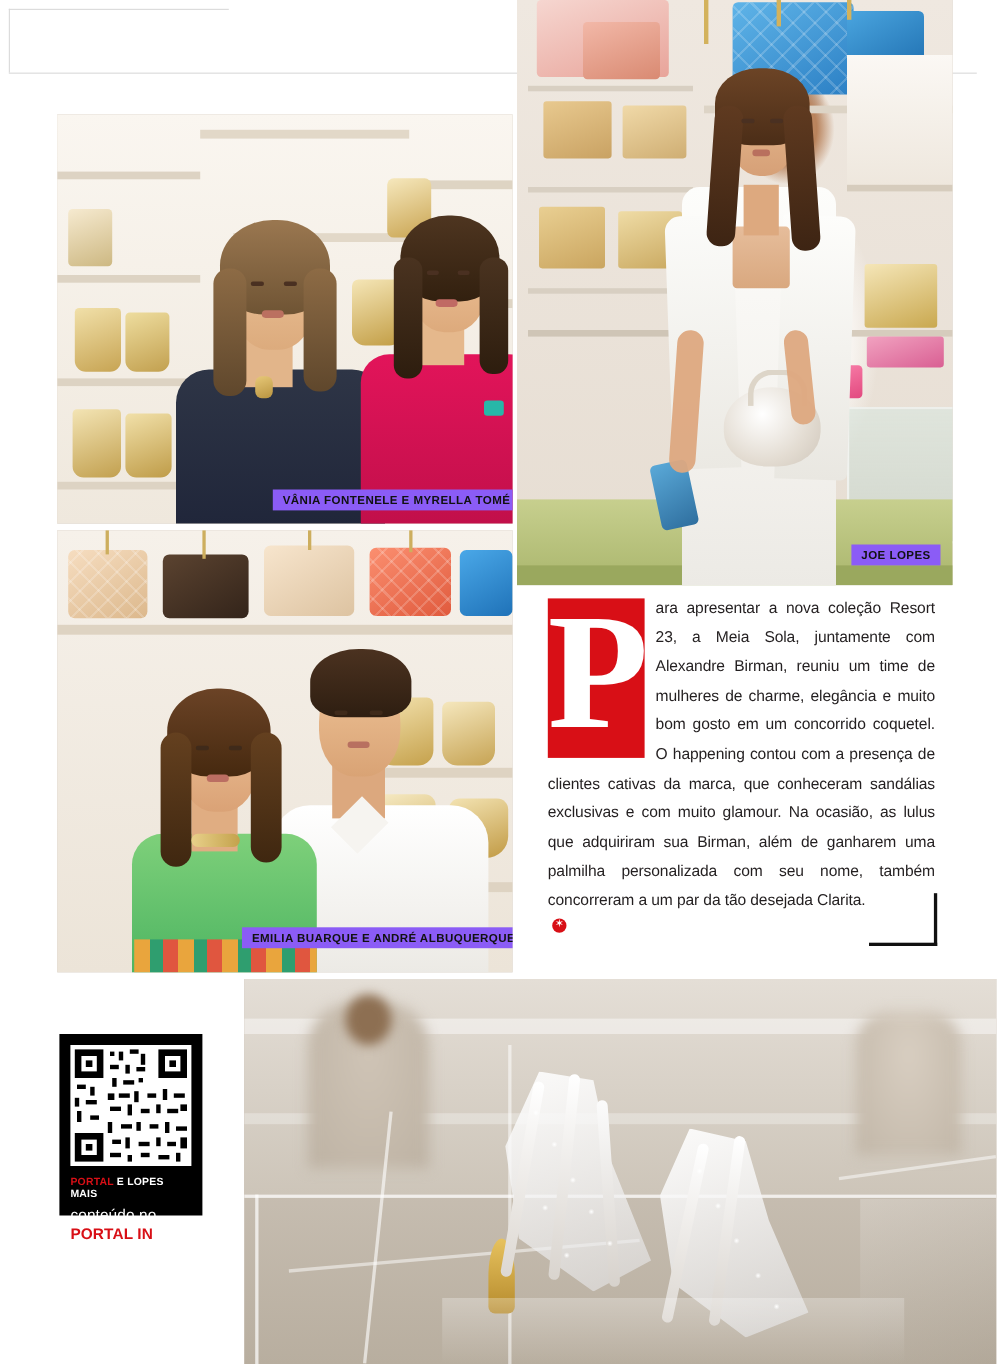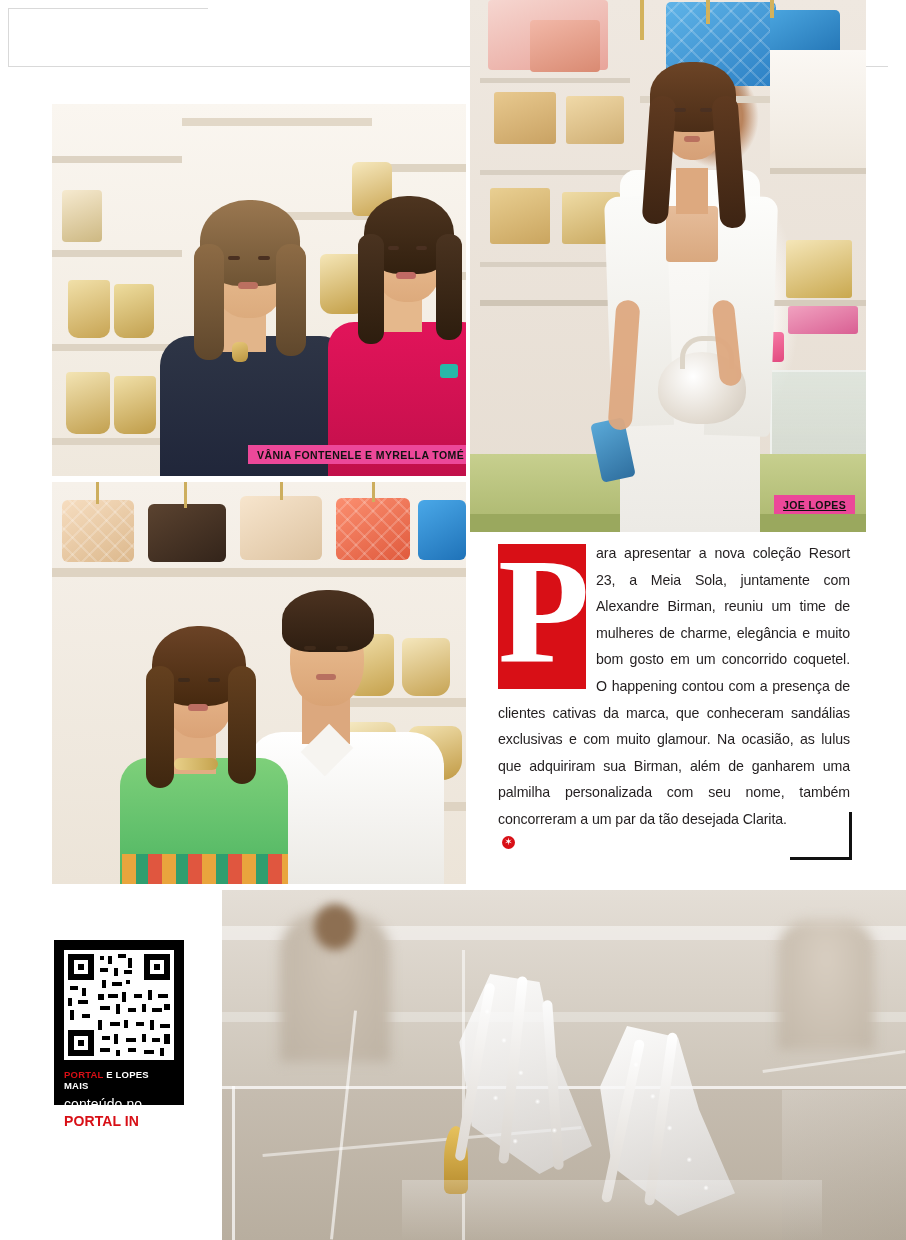--- a/index.html
+++ b/index.html
@@ -40,21 +40,21 @@
     background: #d8cfc6;
   }
   .photo .inner {
     position: absolute;
     inset: 0;
   }
 
   
   .caption {
     position: absolute;
-    background: #ec4899;
+    background: #8b5cf6;
     color: #111111;
     font-size: 10.5px;
     font-weight: bold;
     letter-spacing: 0.4px;
     padding: 5px 9px 4px 9px;
     line-height: 1;
     white-space: nowrap;
   }
 
   
@@ -250,21 +250,21 @@
       <div style="position:absolute;left:214px;top:136px;width:16px;height:6px;background:#b9705e;border-radius:4px;"></div>
 
       <div style="position:absolute;left:188px;top:352px;width:88px;height:72px;background:radial-gradient(circle at 40% 34%, #ffffff, #e3dcd2 60%, #cfc6ba 100%);border-radius:50% 50% 44% 44%;"></div>
       <div style="position:absolute;left:210px;top:336px;width:44px;height:28px;border:5px solid #ddd5c8;border-bottom:none;border-radius:22px 22px 0 0;"></div>
 
       <div style="position:absolute;left:126px;top:420px;width:34px;height:60px;background:linear-gradient(160deg,#5aa9d8,#2f6f9f);border-radius:5px;transform:rotate(-12deg);"></div>
 
       <div style="position:absolute;left:142px;top:300px;width:24px;height:130px;background:#dda87f;border-radius:12px;transform:rotate(4deg);opacity:0.95;"></div>
       <div style="position:absolute;left:246px;top:300px;width:22px;height:86px;background:#dda87f;border-radius:12px;transform:rotate(-6deg);opacity:0.95;"></div>
     </div>
-    <div class="caption" style="left:304px; bottom:18px;text-decoration:underline;">JOE LOPES</div>
+    <div class="caption" style="left:304px; bottom:18px;">JOE LOPES</div>
   </div>
 
   <div class="photo" style="left:52px; top:104px; width:414px; height:372px;">
     <div class="inner" aria-hidden="true" style="background:linear-gradient(180deg,#f2ece3 0%,#e8e0d4 100%);">
 
       <div style="position:absolute;left:0;top:0;width:100%;height:100%;background:linear-gradient(180deg,#faf6f0,#efe8dd);"></div>
       <div style="position:absolute;left:0;top:52px;width:130px;height:7px;background:#ddd3c3;"></div>
       <div style="position:absolute;left:0;top:146px;width:130px;height:7px;background:#ddd3c3;"></div>
       <div style="position:absolute;left:0;top:240px;width:130px;height:7px;background:#ddd3c3;"></div>
       <div style="position:absolute;left:0;top:334px;width:130px;height:7px;background:#ddd3c3;"></div>
@@ -344,20 +344,21 @@
       <div style="position:absolute;left:122px;top:240px;width:42px;height:52px;background:#e0ad82;"></div>
       <div style="position:absolute;left:112px;top:164px;width:70px;height:92px;background:linear-gradient(180deg,#efc49a,#daa276);border-radius:48% 48% 44% 44%;"></div>
       <div style="position:absolute;left:100px;top:144px;width:94px;height:80px;background:linear-gradient(180deg,#6b4326,#46290f);border-radius:48% 48% 40% 40%;"></div>
       <div style="position:absolute;left:94px;top:184px;width:28px;height:122px;background:linear-gradient(180deg,#64401f,#3f2710);border-radius:14px;"></div>
       <div style="position:absolute;left:176px;top:184px;width:28px;height:118px;background:linear-gradient(180deg,#64401f,#3f2710);border-radius:14px;"></div>
       <div style="position:absolute;left:126px;top:196px;width:12px;height:4px;background:#3f2a1a;border-radius:2px;"></div>
       <div style="position:absolute;left:156px;top:196px;width:12px;height:4px;background:#3f2a1a;border-radius:2px;"></div>
       <div style="position:absolute;left:136px;top:222px;width:20px;height:7px;background:#bb6e62;border-radius:5px;"></div>
       <div style="position:absolute;left:122px;top:276px;width:44px;height:12px;background:linear-gradient(90deg,#e8d08a,#c4a24c);border-radius:6px;"></div>
     </div>
+    <div class="caption" style="left:168px; bottom:22px;">EMILIA BUARQUE E ANDRÉ ALBUQUERQUE</div>
   </div>
 
   <div class="photo" style="left:222px; top:890px; width:684px; height:350px;">
     <div class="inner" aria-hidden="true" style="background:linear-gradient(180deg,#d6cec4 0%,#c9c0b4 46%,#b8ae9f 100%);">
       <div style="position:absolute;left:0;top:0;width:100%;height:56%;background:linear-gradient(180deg,#e4ded6,#cdc5b9);"></div>
       <div style="position:absolute;left:0;top:36px;width:100%;height:14px;background:rgba(255,255,255,0.45);"></div>
       <div style="position:absolute;left:0;top:122px;width:100%;height:10px;background:rgba(255,255,255,0.3);"></div>
 
       <div style="position:absolute;left:58px;top:22px;width:110px;height:150px;background:radial-gradient(ellipse at 50% 30%, #cfc4b6, #bdb2a3);filter:blur(6px);border-radius:40px 40px 0 0;"></div>
       <div style="position:absolute;left:92px;top:14px;width:42px;height:46px;background:#8d6f52;filter:blur(5px);border-radius:50%;"></div>

